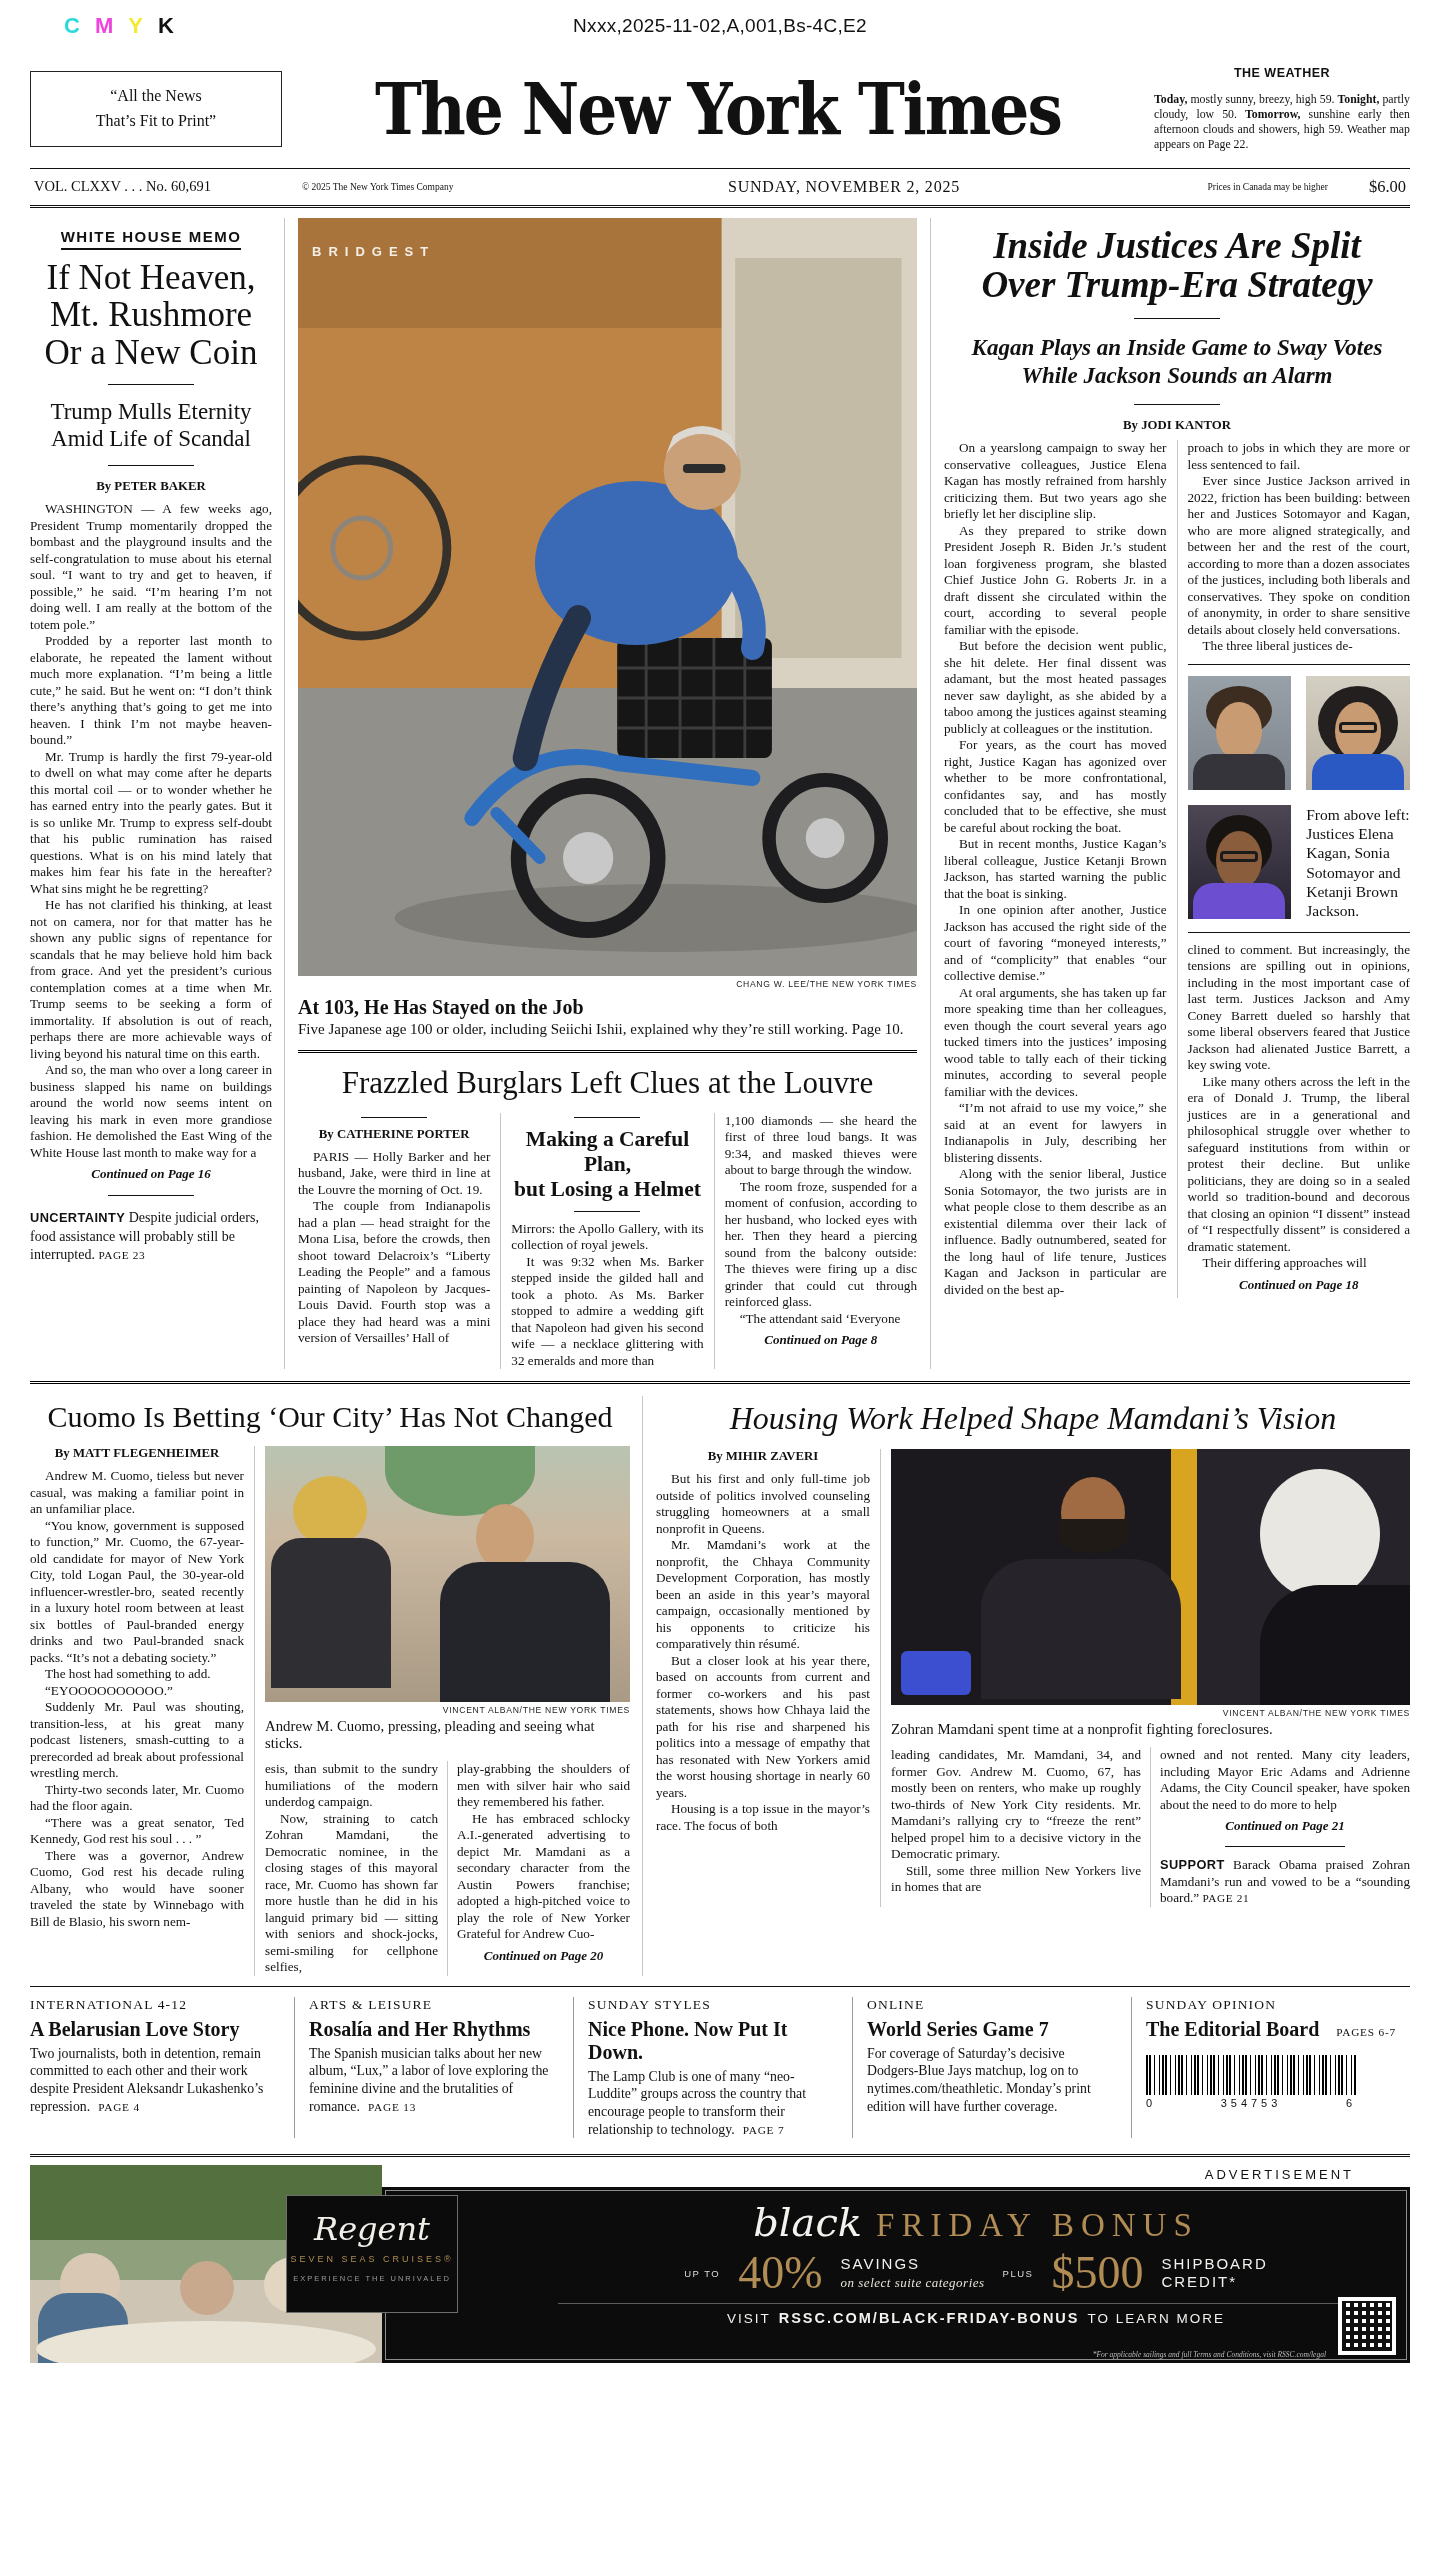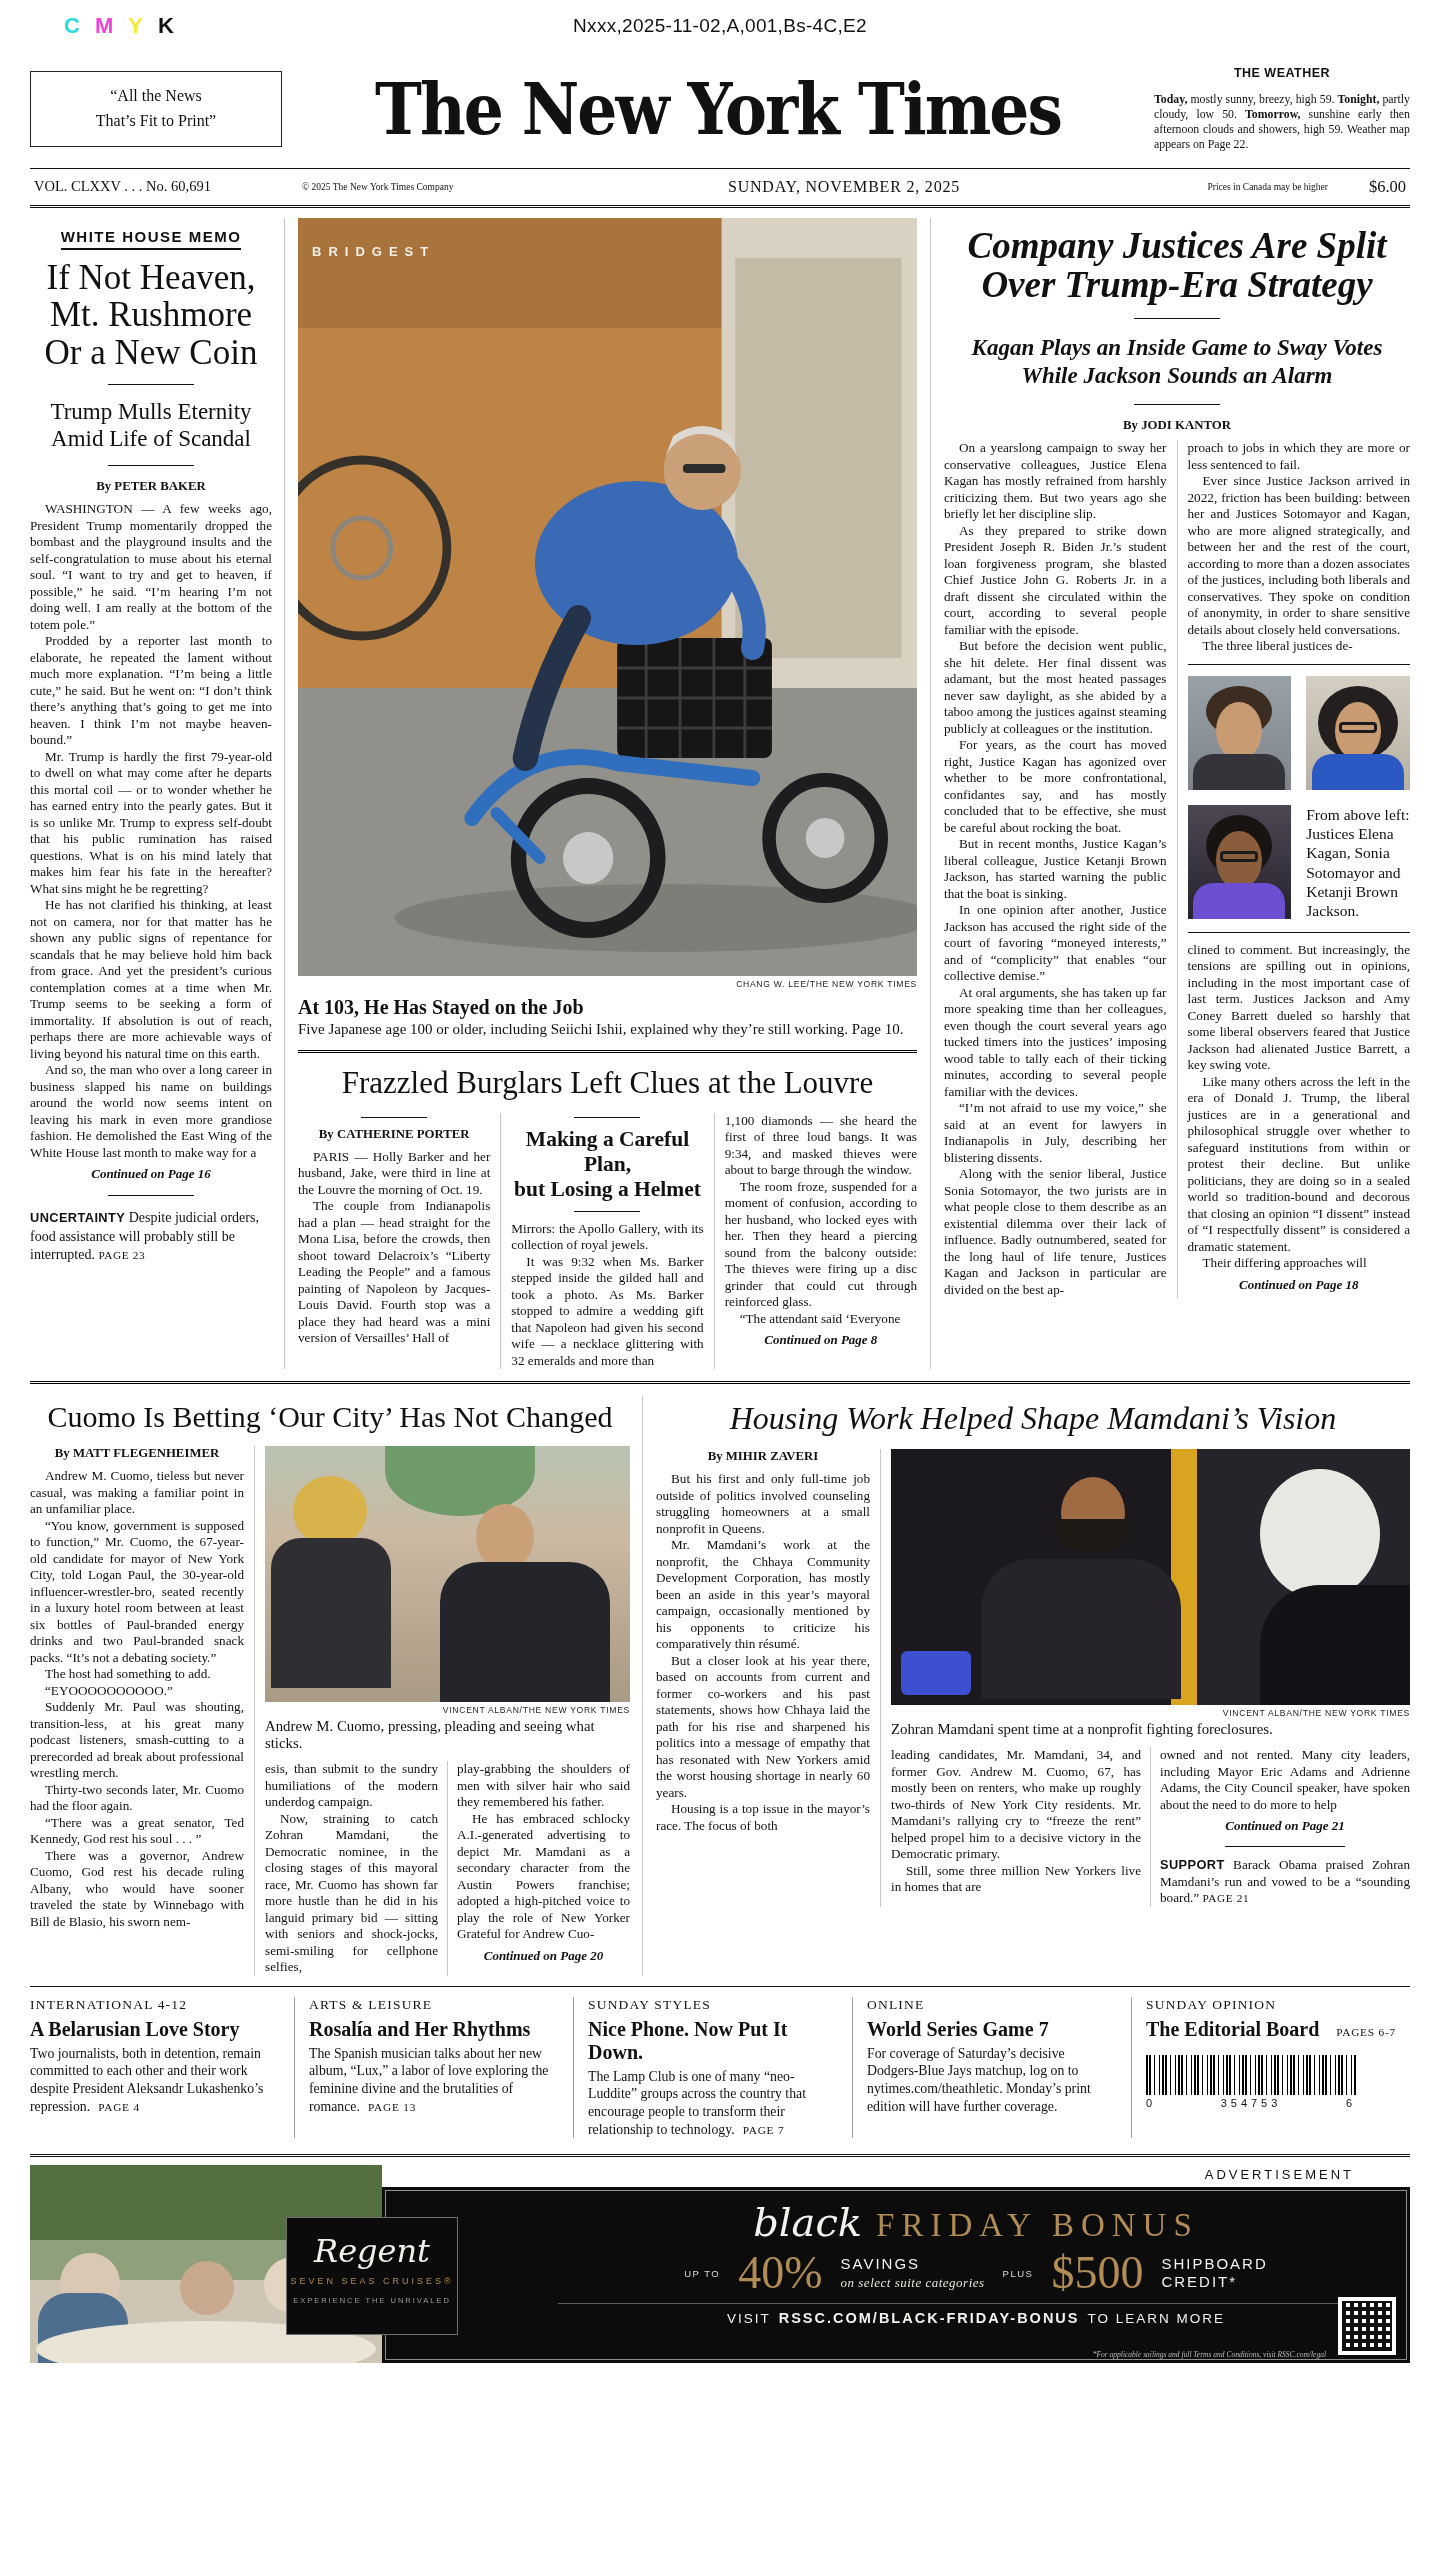--- a/index.html
+++ b/index.html
@@ -126,21 +126,21 @@
   .barcode { margin-top:10px; width:210px; }
   .bars { height:40px; background:repeating-linear-gradient(90deg,#000 0 2px,#fff 2px 3px,#000 3px 5px,#fff 5px 8px,#000 8px 9px,#fff 9px 13px,#000 13px 14px,#fff 14px 16px); }
   .bdigits { display:flex; justify-content:space-between; font-family:"Liberation Sans",sans-serif; font-size:11px; letter-spacing:4px; margin-top:2px; }
 
   
   .ad-region { display:flex; margin-top:10px; border-top:3px double #111; padding-top:8px; }
   .ad-photo { width:352px; height:198px; position:relative; overflow:hidden; background:linear-gradient(180deg,#55703f 0 38%,#8fa07c 38% 58%,#cfc5b4 58% 100%); }
   .ad-right { flex:1; display:flex; flex-direction:column; }
   .ad-label { text-align:right; font-family:"Liberation Sans",sans-serif; font-size:13px; letter-spacing:3px; padding:2px 56px 5px 0; }
   .ad-black { flex:1; background:#0c0c0c; color:#f4f2ee; position:relative; box-shadow:inset 0 0 0 3px #0c0c0c, inset 0 0 0 4px #8e8e8e; padding:10px 16px 8px 176px; }
-  .regent { position:absolute; left:-96px; top:30px; width:172px; height:118px; background:#0b0b0b; border:1px solid #6f6f6f; text-align:center; padding-top:14px; }
+  .regent { position:absolute; left:-96px; top:8px; width:172px; height:118px; background:#0b0b0b; border:1px solid #6f6f6f; text-align:center; padding-top:14px; }
   .regent .script { font-family:"DejaVu Serif",serif; font-style:italic; font-size:32px; color:#f2efe8; }
   .regent .rsub { font-size:9px; letter-spacing:3px; color:#b18c54; margin-top:6px; font-family:"Liberation Sans",sans-serif; }
   .regent .rtag { font-size:7.5px; letter-spacing:2px; color:#9a9a9a; margin-top:10px; font-family:"Liberation Sans",sans-serif; }
   .ad-promo { text-align:center; margin-top:2px; white-space:nowrap; }
   .ad-promo .pblack { font-family:"DejaVu Serif",serif; font-style:italic; font-size:40px; color:#f4f2ee; margin-right:14px; }
   .ad-promo .pgold { font-family:"Liberation Serif",serif; font-size:33px; letter-spacing:7px; color:#b18c54; }
   .ad-offers { display:flex; justify-content:center; align-items:center; gap:18px; margin-top:6px; }
   .ad-offers .sm { font-family:"Liberation Sans",sans-serif; font-size:9.5px; letter-spacing:1.5px; color:#ddd; }
   .ad-offers .big { font-family:"Liberation Serif",serif; font-size:46px; color:#b18c54; line-height:.95; }
   .ad-offers .cap { font-family:"Liberation Sans",sans-serif; font-size:15px; letter-spacing:2px; color:#f4f2ee; line-height:1.2; }
@@ -274,21 +274,21 @@
             <p>The room froze, suspended for a moment of confusion, according to her husband, who locked eyes with her. Then they heard a piercing sound from the balcony outside: The thieves were firing up a disc grinder that could cut through reinforced glass.</p>
             <p>“The attendant said ‘Everyone</p>
             <div class="continued">Continued on Page 8</div>
           </div>
         </div>
       </div>
     </div>
 
     <div class="col-right">
       <h1 class="hl-justices">
-        <div>Company Justices Are Split</div>
+        <div>Inside Justices Are Split</div>
         <div>Over Trump-Era Strategy</div>
       </h1>
       <div class="rule-sm"></div>
       <h2 class="sub-justices">
         <div>Kagan Plays an Inside Game to Sway Votes</div>
         <div>While Jackson Sounds an Alarm</div>
       </h2>
       <div class="rule-sm"></div>
       <div class="byline">By JODI KANTOR</div>
       <div class="justices-cols">

